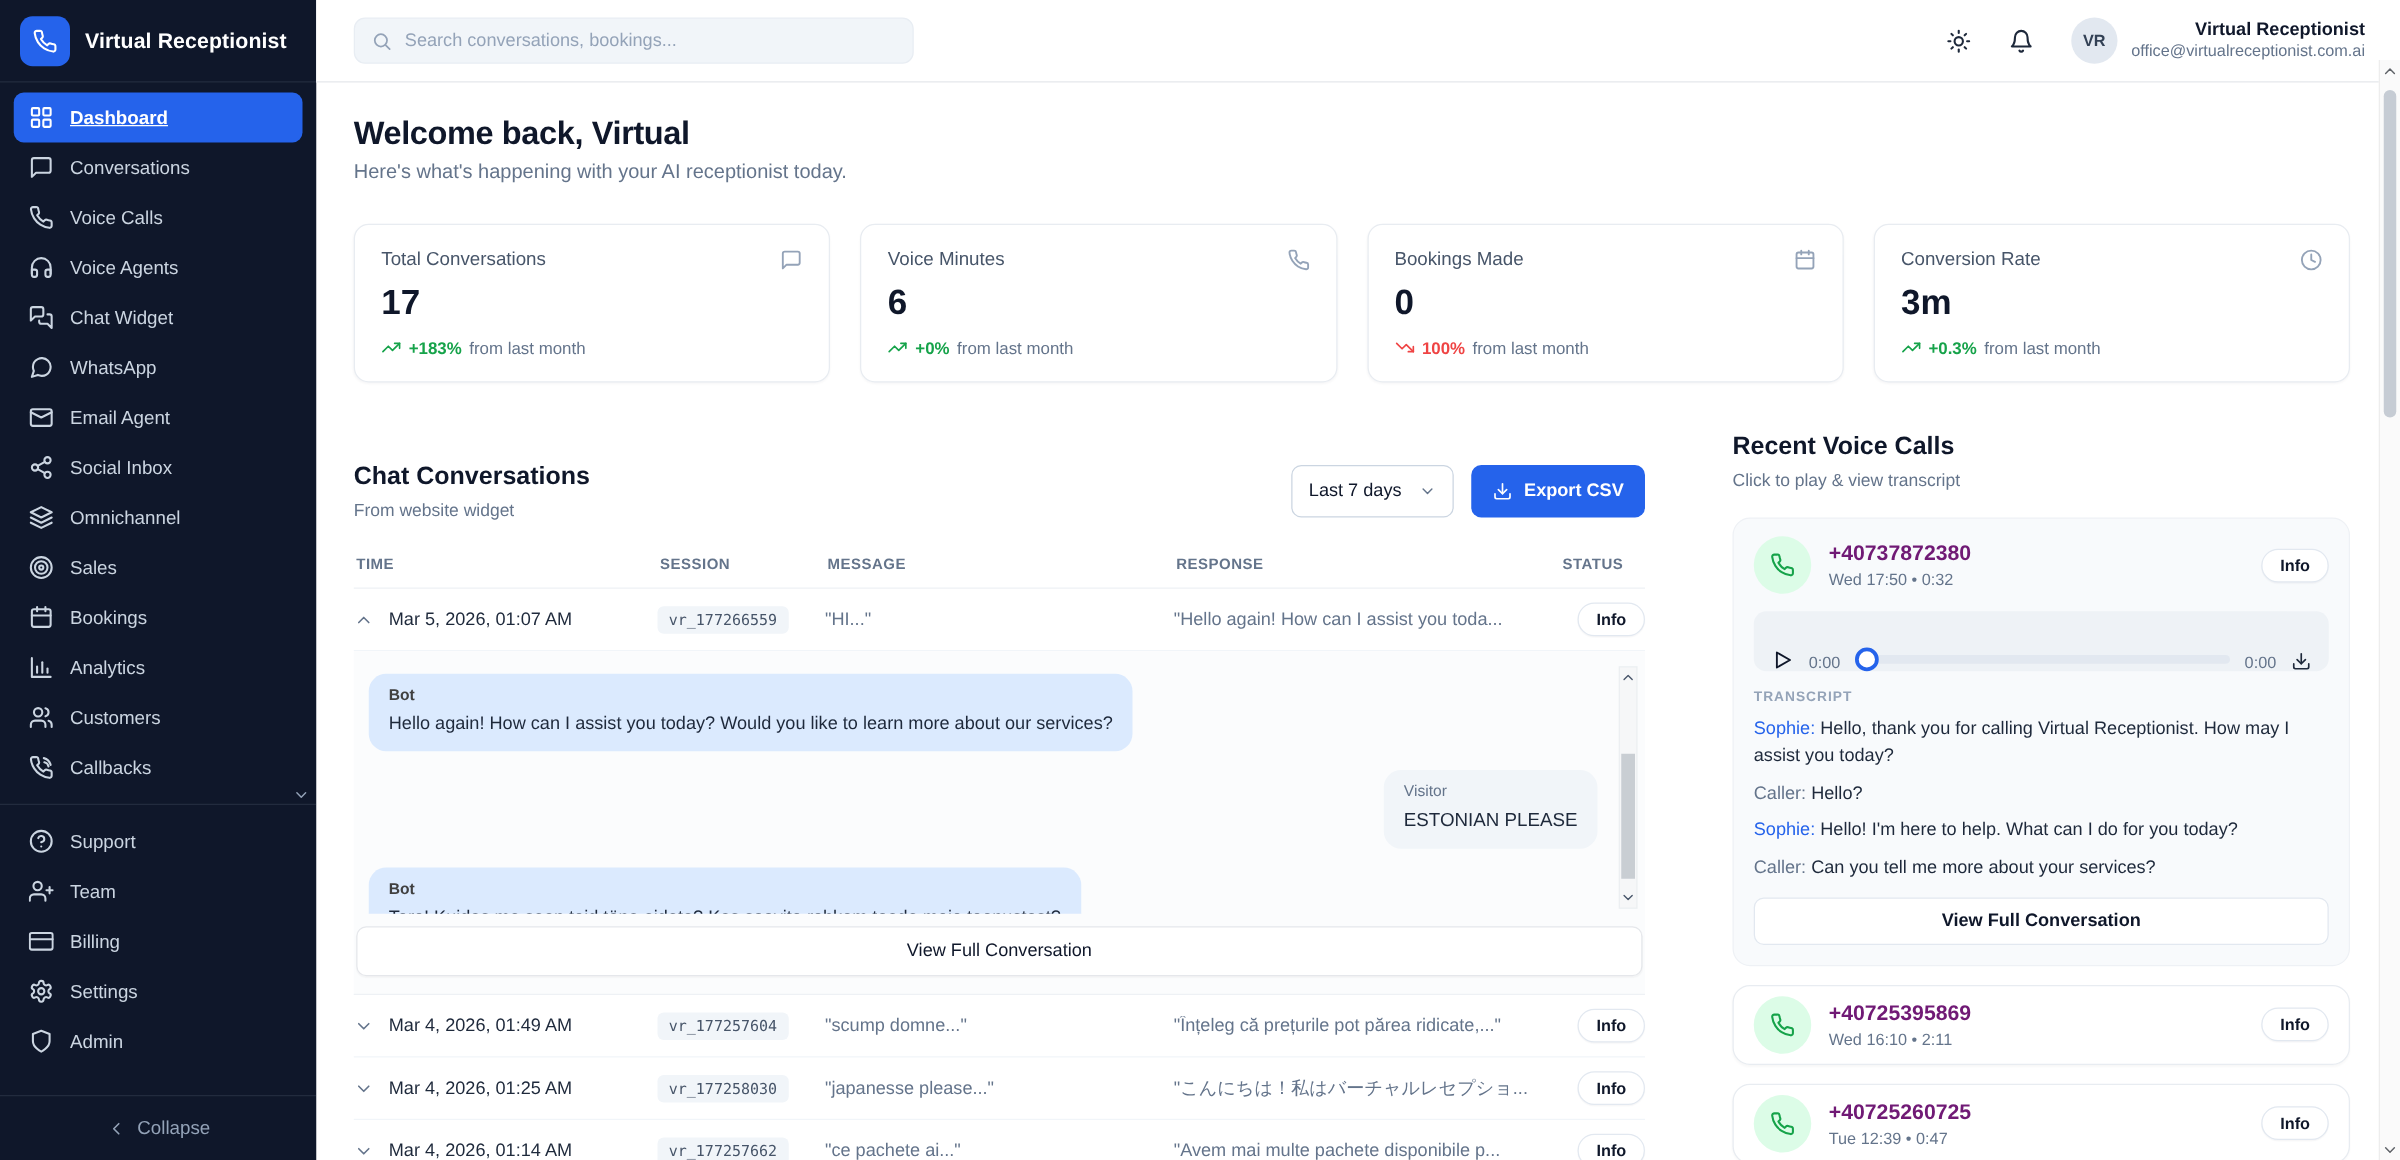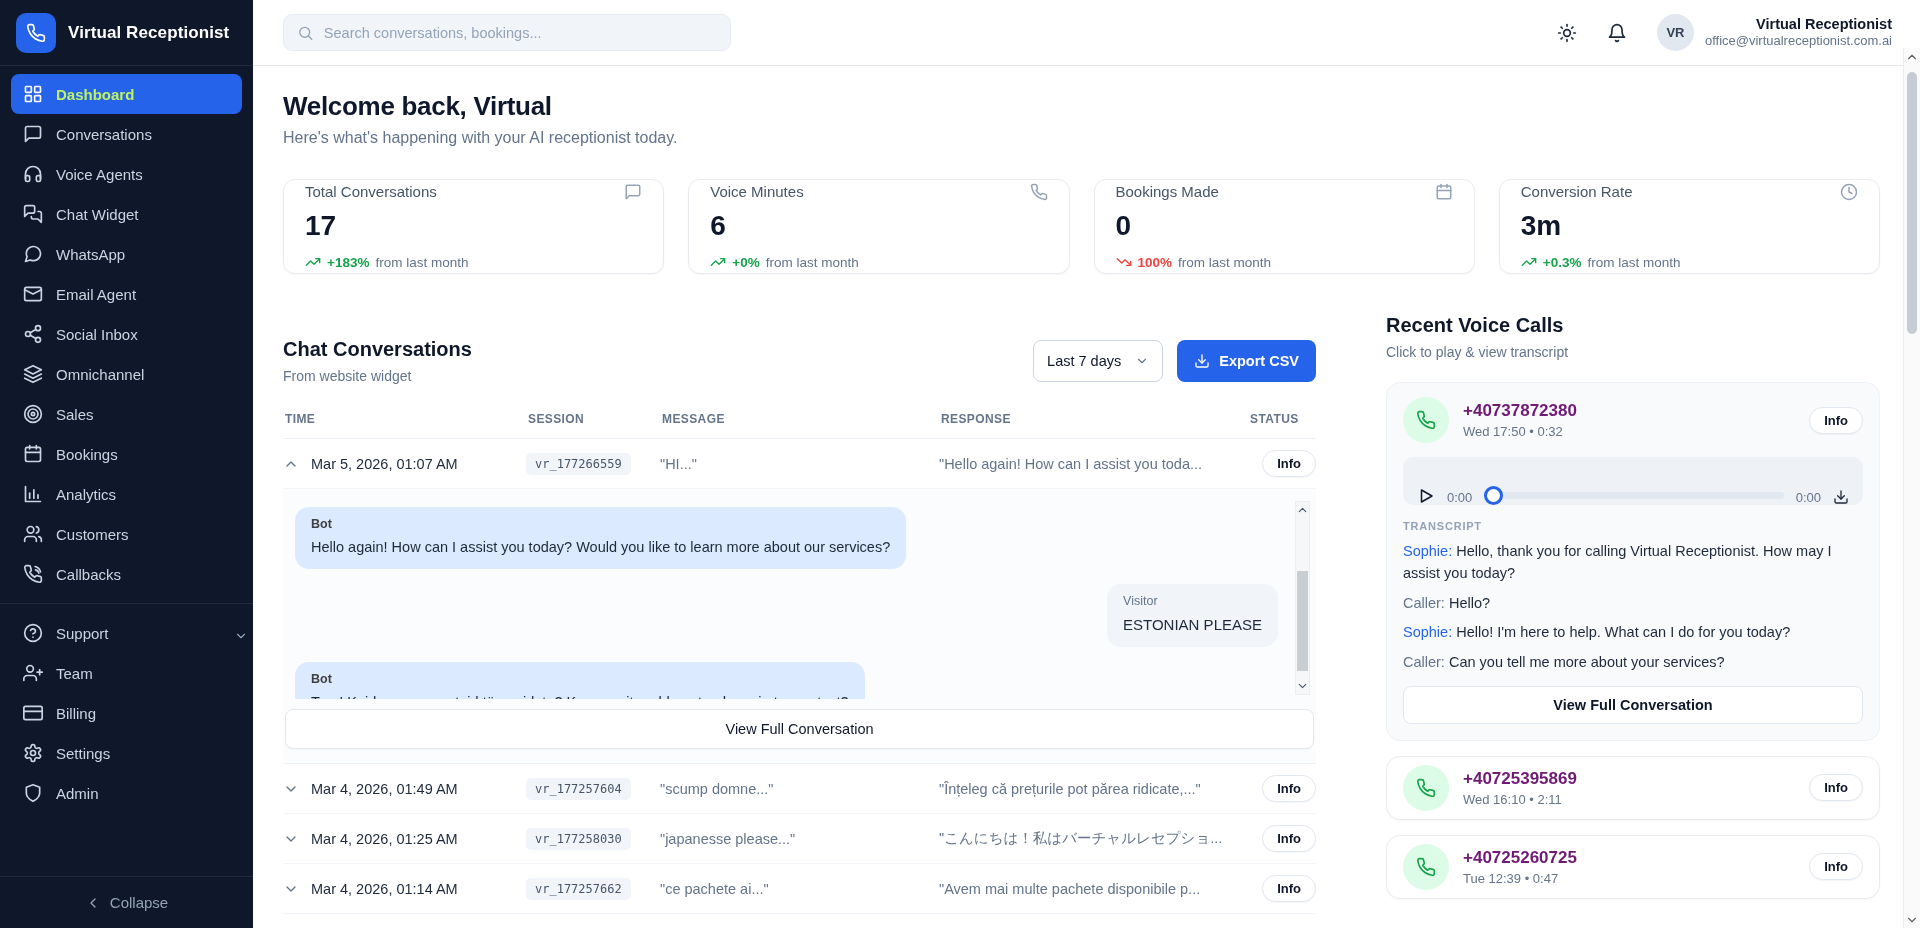--- a/index.html
+++ b/index.html
@@ -16,21 +16,21 @@
   .ic20 { width:20px; height:20px; }
 
   
   .sidebar { width:253px; height:928px; background:#0f172a; display:flex; flex-direction:column; flex:none; position:relative; }
   .logo-row { display:flex; align-items:center; gap:12px; padding:13px 16px; height:66px; border-bottom:1px solid rgba(148,163,184,.15); }
   .logo-badge { width:40px; height:40px; background:#2563eb; border-radius:10px; display:flex; align-items:center; justify-content:center; color:#fff; flex:none; }
   .brand { color:#fff; font-size:17px; font-weight:700; letter-spacing:.1px; white-space:nowrap; }
   nav.nav-main { padding:8px 0 0; }
   .nav-item { display:flex; align-items:center; gap:13px; height:40px; margin:0 11px; padding:0 12px; border-radius:8px; color:#cbd5e1; font-size:15px; font-weight:500; cursor:pointer; white-space:nowrap; }
   .nav-item .nav-ic { color:#cbd5e1; }
-  .nav-item.active { background:#2563eb; color:#bef264; font-weight:600; }
+  .nav-item.active { background:#2563eb; color:#ffffff; font-weight:600;text-decoration:underline; }
   .nav-item.active .nav-ic { color:#fff; }
   .nav-divider { height:1px; background:rgba(148,163,184,.15); margin:9px 0; }
   .sidebar-scroll-chevron { position:absolute; right:5px; top:629px; color:#94a3b8; }
   .collapse-bar { margin-top:auto; border-top:1px solid rgba(148,163,184,.15); height:52px; display:flex; align-items:center; justify-content:center; gap:9px; color:#94a3b8; font-size:15px; cursor:pointer; }
 
   
   .main-col { flex:1; display:flex; flex-direction:column; position:relative; min-width:0; }
   .topbar { height:66px; border-bottom:1px solid #e5e7eb; display:flex; align-items:center; padding:0 28px 0 30px; background:#fff; flex:none; }
   .search-box { width:448px; height:37px; background:#f1f5f9; border:1px solid #e8edf3; border-radius:9px; display:flex; align-items:center; gap:10px; padding:0 13px; color:#94a3b8; }
   .search-box input { border:none; outline:none; background:transparent; font-size:14.5px; color:#334155; width:100%; font-family:inherit; }
@@ -48,21 +48,21 @@
   .psb-arrow { position:absolute; left:0; width:16px; height:17px; display:flex; align-items:center; justify-content:center; color:#5f6368; }
   .psb-up { top:0; } .psb-down { bottom:0; }
   .psb-thumb { position:absolute; left:3px; right:3px; top:24px; height:262px; background:#c6ccd4; border-radius:7px; }
 
   
   .content { padding:25px 40px 0 30px; height:862px; overflow:hidden; }
   .welcome-title { font-size:26px; font-weight:700; color:#0f172a; letter-spacing:-.3px; }
   .welcome-sub { font-size:16px; color:#64748b; margin-top:7px; }
 
   .stats-grid { display:grid; grid-template-columns:repeat(4,1fr); gap:24px; margin-top:32px; }
-  .stat-card { background:#fff; border:1px solid #e8ecf1; border-radius:12px; padding:3px 21px; box-shadow:0 1px 2px rgba(15,23,42,.04); }
+  .stat-card { background:#fff; border:1px solid #e8ecf1; border-radius:12px; padding:19px 21px; box-shadow:0 1px 2px rgba(15,23,42,.04); }
   .stat-top { display:flex; justify-content:space-between; align-items:flex-start; }
   .stat-label { font-size:15px; color:#475569; font-weight:500; }
   .stat-ic { color:#94a3b8; }
   .stat-value { font-size:28px; font-weight:700; color:#0f172a; margin-top:9px; }
   .stat-change { display:flex; align-items:center; gap:6px; margin-top:12px; font-size:13.5px; }
   .chg { font-weight:600; }
   .trend-up .chg, .trend-up .tr-ic { color:#16a34a; }
   .trend-down .chg, .trend-down .tr-ic { color:#ef4444; }
   .tr-ic { display:flex; }
   .chg-note { color:#64748b; }
@@ -159,20 +159,28 @@
           </span>
           <span>Dashboard</span>
         </div>
       <div class="nav-item">
           <span class="nav-ic ic20" data-icon="message-square">
             <svg xmlns="http://www.w3.org/2000/svg" viewBox="0 0 24 24" fill="none" stroke="currentColor" stroke-width="2" stroke-linecap="round" stroke-linejoin="round">
               <path d="M21 15a2 2 0 0 1-2 2H7l-4 4V5a2 2 0 0 1 2-2h14a2 2 0 0 1 2 2z"></path>
             </svg>
           </span>
           <span>Conversations</span>
+        </div>
+      <div class="nav-item">
+          <span class="nav-ic ic20" data-icon="phone">
+            <svg xmlns="http://www.w3.org/2000/svg" viewBox="0 0 24 24" fill="none" stroke="currentColor" stroke-width="2" stroke-linecap="round" stroke-linejoin="round">
+              <path d="M22 16.92v3a2 2 0 0 1-2.18 2 19.79 19.79 0 0 1-8.63-3.07 19.5 19.5 0 0 1-6-6 19.79 19.79 0 0 1-3.07-8.67A2 2 0 0 1 4.11 2h3a2 2 0 0 1 2 1.72 12.84 12.84 0 0 0 .7 2.81 2 2 0 0 1-.45 2.11L8.09 9.91a16 16 0 0 0 6 6l1.27-1.27a2 2 0 0 1 2.11-.45 12.84 12.84 0 0 0 2.81.7A2 2 0 0 1 22 16.92z"></path>
+            </svg>
+          </span>
+          <span>Voice Calls</span>
         </div>
       <div class="nav-item">
           <span class="nav-ic ic20" data-icon="headphones">
             <svg xmlns="http://www.w3.org/2000/svg" viewBox="0 0 24 24" fill="none" stroke="currentColor" stroke-width="2" stroke-linecap="round" stroke-linejoin="round">
               <path d="M3 18v-6a9 9 0 0 1 18 0v6"></path>
               <path d="M21 19a2 2 0 0 1-2 2h-1a2 2 0 0 1-2-2v-3a2 2 0 0 1 2-2h3zM3 19a2 2 0 0 0 2 2h1a2 2 0 0 0 2-2v-3a2 2 0 0 0-2-2H3z"></path>
             </svg>
           </span>
           <span>Voice Agents</span>
         </div>

